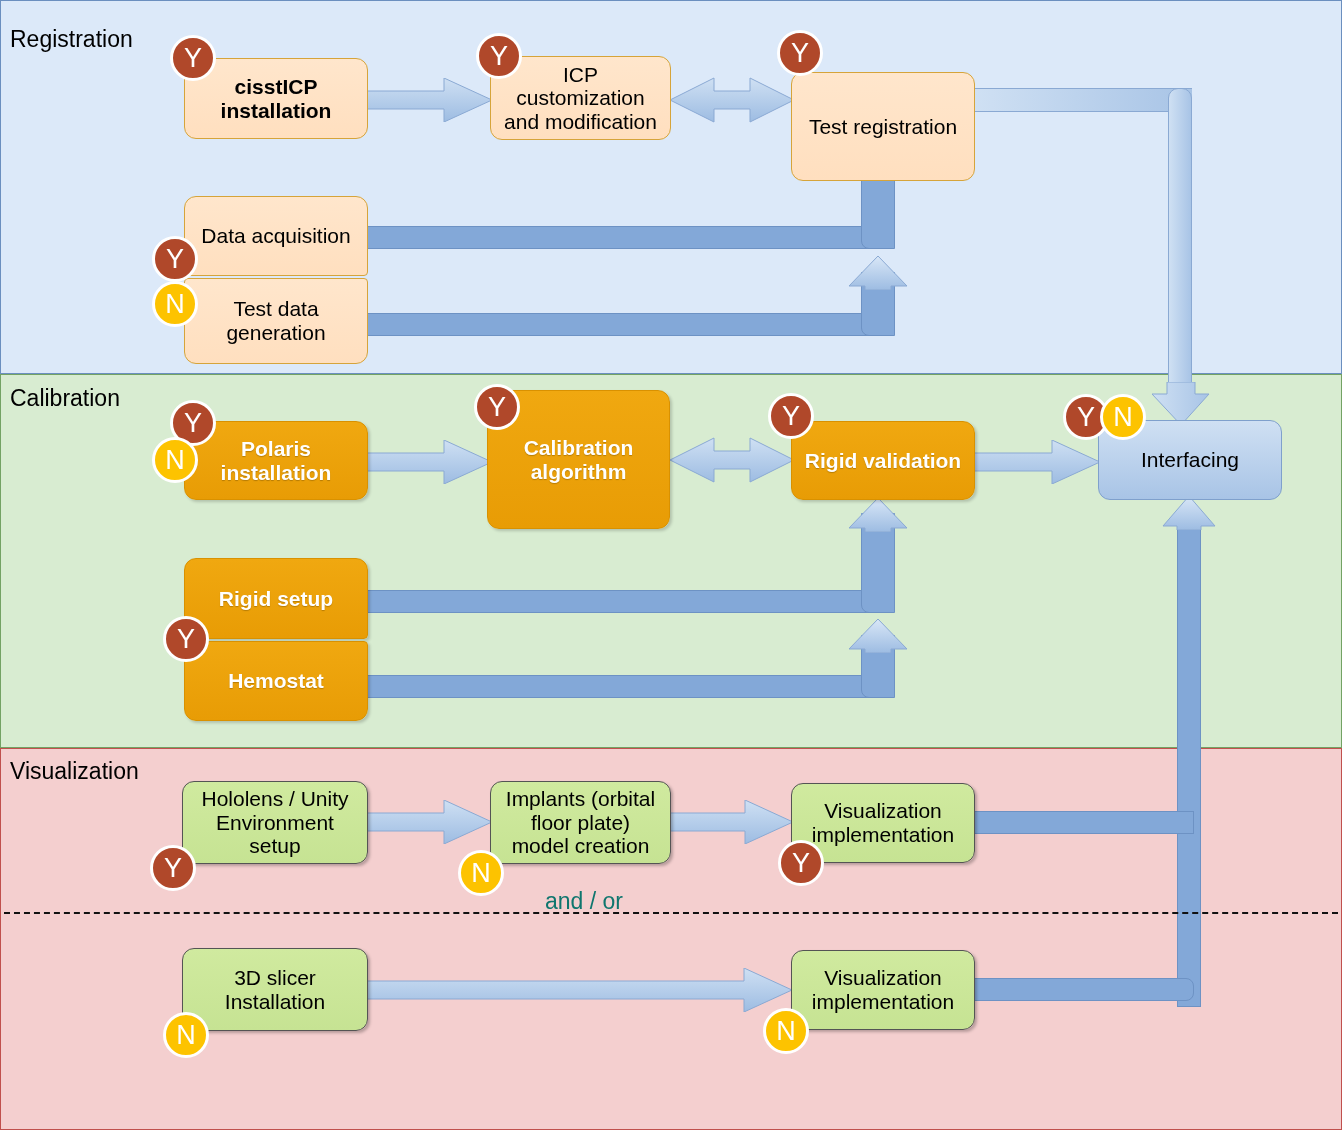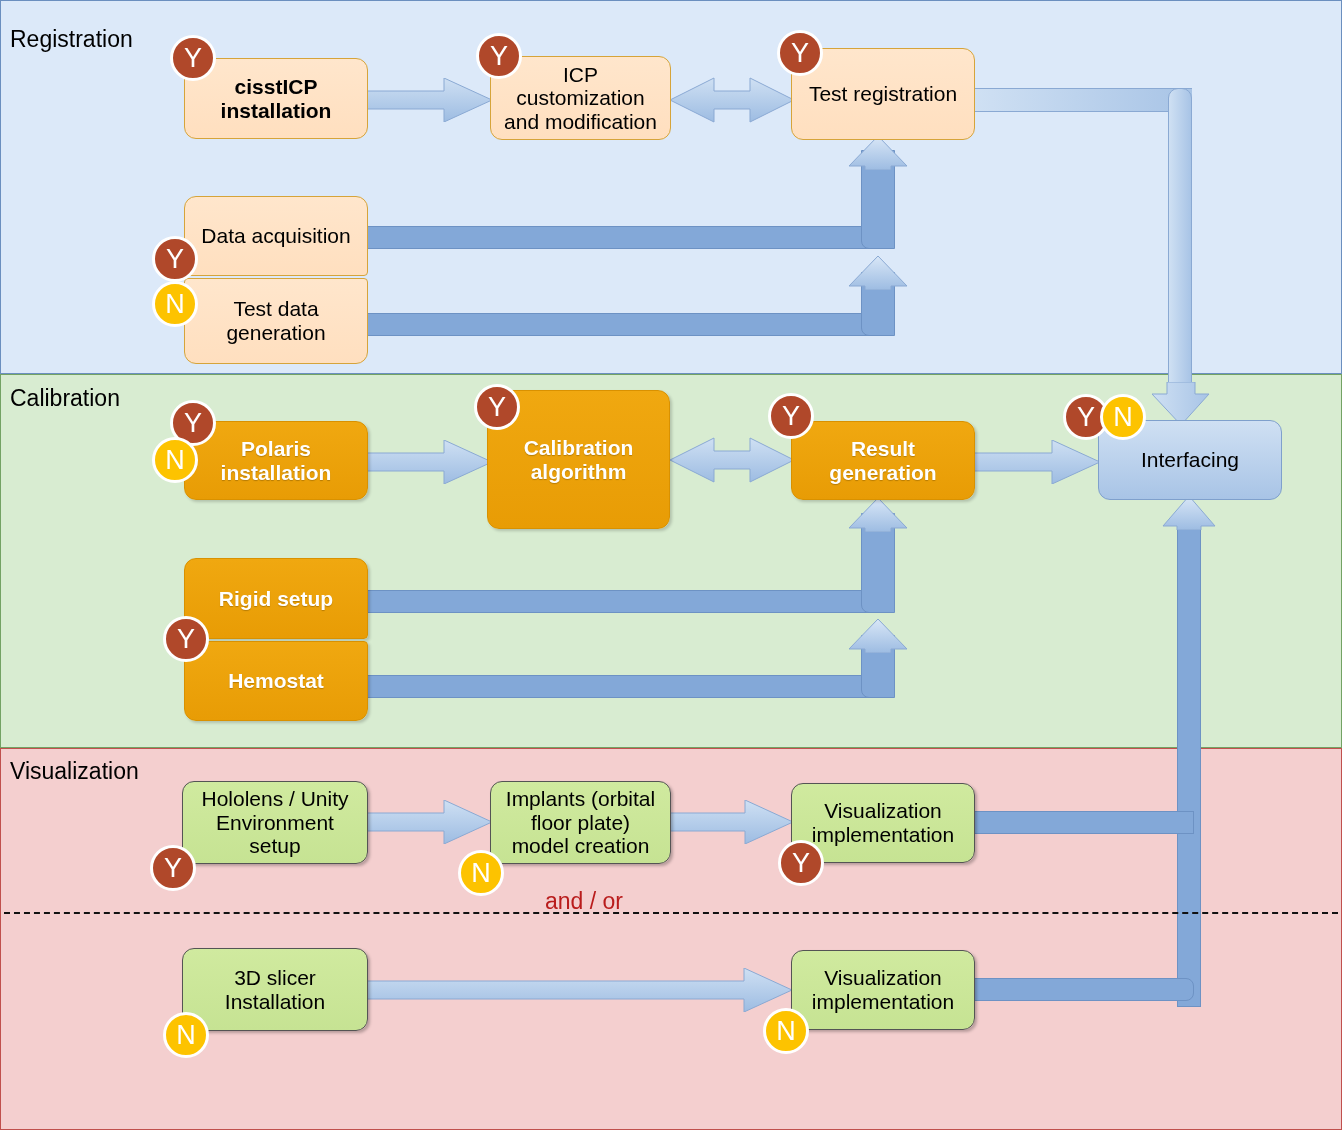--- a/index.html
+++ b/index.html
@@ -127,21 +127,21 @@
 
   .dashed-divider {
     position: absolute;
     left: 4px; width: 1334px;
     border-top: 2px dashed #111;
     z-index: 20;
   }
   .andor {
     position: absolute;
     font-size: 23px;
-    color: #b91c1c;
+    color: #0f766e;
     z-index: 21;
     white-space: nowrap;
   }
 </style>
 </head>
 <body>
 
 <div id="canvas">
 
   <div class="band band-registration"></div>
@@ -238,21 +238,21 @@
   <div class="node node-peach" style="left:184px; top:58px; width:184px; height:81px;font-weight:bold;">
     <span>cisstICP<br>installation</span>
   </div>
   <div class="badge badge-y" style="left:170px; top:35px;">Y</div>
 
   <div class="node node-peach" style="left:490px; top:56px; width:181px; height:84px;">
     <span>ICP<br>customization<br>and modification</span>
   </div>
   <div class="badge badge-y" style="left:476px; top:33px;">Y</div>
 
-  <div class="node node-peach" style="left:791px; top:48px; width:184px; height:92px;">
+  <div class="node node-peach" style="left:791px; top:72px; width:184px; height:109px;">
     <span>Test registration</span>
   </div>
   <div class="badge badge-y" style="left:777px; top:30px;">Y</div>
 
   <div class="node node-peach stack-bottom" style="left:184px; top:278px; width:184px; height:86px;">
     <span>Test data<br>generation</span>
   </div>
   <div class="node node-peach stack-top" style="left:184px; top:196px; width:184px; height:80px;">
     <span>Data acquisition</span>
   </div>
@@ -264,21 +264,21 @@
   </div>
   <div class="badge badge-y" style="left:170px; top:400px;">Y</div>
   <div class="badge badge-n" style="left:152px; top:437px;">N</div>
 
   <div class="node node-orange" style="left:487px; top:390px; width:183px; height:139px;">
     <span>Calibration<br>algorithm</span>
   </div>
   <div class="badge badge-y" style="left:474px; top:384px;">Y</div>
 
   <div class="node node-orange" style="left:791px; top:421px; width:184px; height:79px;">
-    <span>Result generation</span>
+    <span>Rigid validation</span>
   </div>
   <div class="badge badge-y" style="left:768px; top:393px;">Y</div>
 
   <div class="node node-blue" style="left:1098px; top:420px; width:184px; height:80px;">
     <span>Interfacing</span>
   </div>
   <div class="badge badge-y" style="left:1063px; top:394px;">Y</div>
   <div class="badge badge-n" style="left:1100px; top:394px;">N</div>
 
   <div class="node node-orange stack-top" style="left:184px; top:558px; width:184px; height:81px;">

